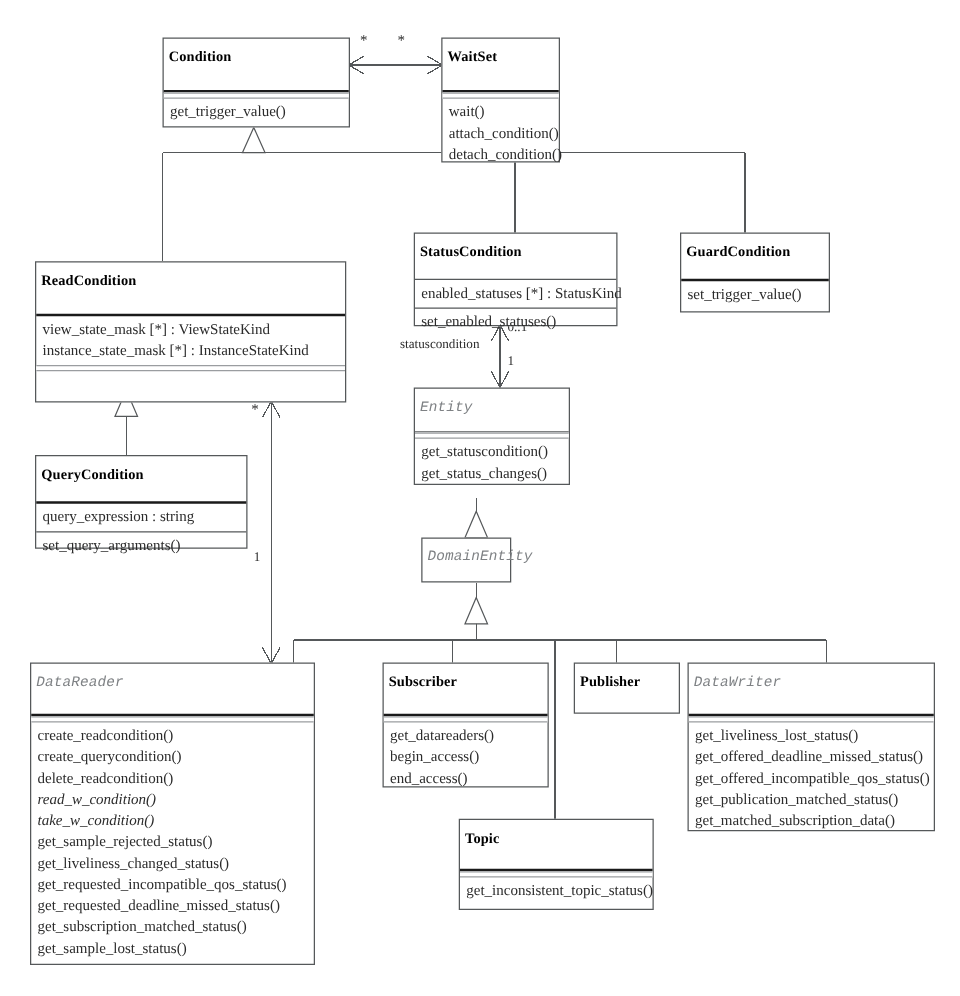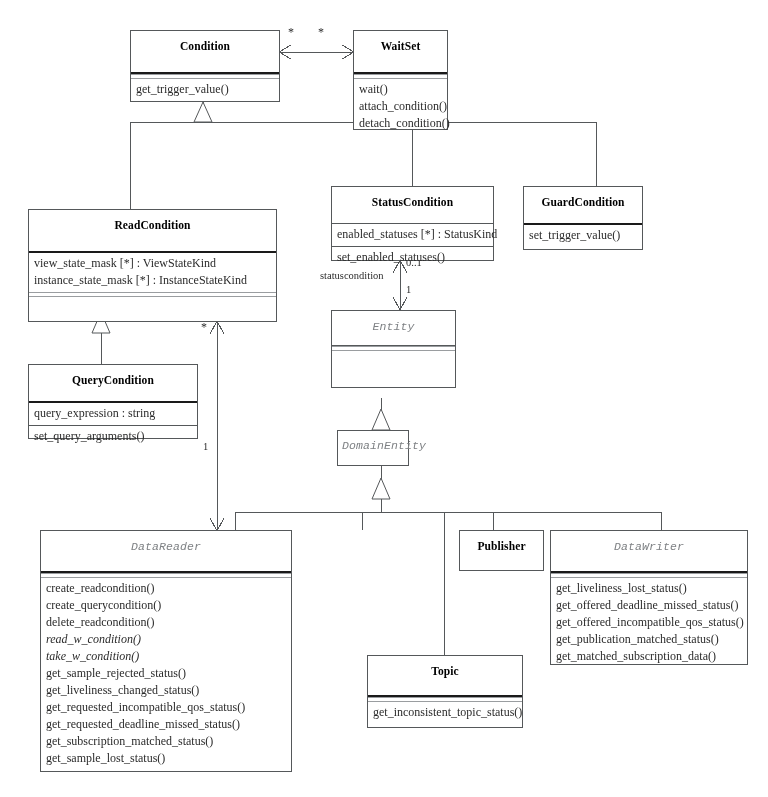--- a/index.html
+++ b/index.html
@@ -7,21 +7,21 @@
     font-family:"Liberation Serif","DejaVu Serif",serif;
     width:768px;height:797px;position:relative;overflow:hidden;
     -webkit-font-smoothing:antialiased;
   }
   #canvas{position:absolute;left:0;top:0;width:768px;height:797px;}
   svg.lines{position:absolute;left:0;top:0;width:768px;height:797px;pointer-events:none;}
 
   
   .uml{position:absolute;box-sizing:border-box;border:1px solid #55585a;background:#ffffff;}
   .uml .name{
-    text-align:center;font-weight:bold;font-size:11.5px;color:#000;
+    font-weight:bold;font-size:11.5px;color:#000;
     padding:9px 4px 0 4px;box-sizing:border-box;letter-spacing:.1px;
   }
   .uml.abstract .name{font-style:italic;font-weight:normal;color:#7e8184;font-family:Liberation Mono, monospace;}
   .uml .namebox{box-sizing:border-box;}
   .sep{height:1px;background:#55585a;}
   .sep.thick{height:2px;background:#1a1a1a;}
   .gap{height:5px;background:#ffffff;border-top:1px solid #9a9da0;border-bottom:1px solid #9a9da0;box-sizing:border-box;}
   .uml .compart{padding:2px 0 3px 0;}
   .uml .compart .row{
     font-size:12px;line-height:17px;color:#2b2b2b;
@@ -133,21 +133,21 @@
     <div class="sep"></div>
     <div class="compart">
       <div class="row">enabled_statuses [*] : StatusKind</div>
     </div>
     <div class="sep"></div>
     <div class="compart">
       <div class="row">set_enabled_statuses()</div>
     </div>
   </div>
 
-  <div class="uml" style="left:523px;top:186px;width:120px;height:64px;">
+  <div class="uml" style="left:544px;top:186px;width:120px;height:64px;">
     <div class="namebox" style="height:36px;">
       <div class="name">GuardCondition</div>
     </div>
     <div class="sep thick"></div>
     <div class="compart">
       <div class="row">set_trigger_value()</div>
     </div>
   </div>
 
   <div class="uml" style="left:28px;top:364px;width:170px;height:75px;">
@@ -163,49 +163,65 @@
       <div class="row">set_query_arguments()</div>
     </div>
   </div>
 
   <div class="uml abstract" style="left:331px;top:310px;width:125px;height:78px;">
     <div class="namebox" style="height:34px;">
       <div class="name">Entity</div>
     </div>
     <div class="sep"></div>
     <div class="gap"></div>
+    <div class="compart">
+      <div class="row">get_statuscondition()</div>
+      <div class="row">get_status_changes()</div>
+    </div>
   </div>
 
   <div class="uml abstract" style="left:337px;top:430px;width:72px;height:36px;">
     <div class="namebox" style="height:34px;">
       <div class="name" style="padding-top:8px;">DomainEntity</div>
     </div>
   </div>
 
-  <div class="uml abstract" style="left:40px;top:530px;width:252px;height:242px;">
+  <div class="uml abstract" style="left:24px;top:530px;width:228px;height:242px;">
     <div class="namebox" style="height:40px;">
       <div class="name">DataReader</div>
     </div>
     <div class="sep thick"></div>
     <div class="gap"></div>
     <div class="compart">
       <div class="row">create_readcondition()</div>
       <div class="row">create_querycondition()</div>
       <div class="row">delete_readcondition()</div>
       <div class="row ital">read_w_condition()</div>
       <div class="row ital">take_w_condition()</div>
       <div class="row">get_sample_rejected_status()</div>
       <div class="row">get_liveliness_changed_status()</div>
       <div class="row">get_requested_incompatible_qos_status()</div>
       <div class="row">get_requested_deadline_missed_status()</div>
       <div class="row">get_subscription_matched_status()</div>
       <div class="row">get_sample_lost_status()</div>
     </div>
   </div>
 
+  <div class="uml" style="left:306px;top:530px;width:133px;height:100px;">
+    <div class="namebox" style="height:40px;">
+      <div class="name">Subscriber</div>
+    </div>
+    <div class="sep thick"></div>
+    <div class="gap"></div>
+    <div class="compart">
+      <div class="row">get_datareaders()</div>
+      <div class="row">begin_access()</div>
+      <div class="row">end_access()</div>
+    </div>
+  </div>
 
   <div class="uml" style="left:459px;top:530px;width:85px;height:41px;">
     <div class="namebox" style="height:39px;">
       <div class="name">Publisher</div>
     </div>
   </div>
 
   <div class="uml abstract" style="left:550px;top:530px;width:198px;height:135px;">
     <div class="namebox" style="height:40px;">
       <div class="name">DataWriter</div>

